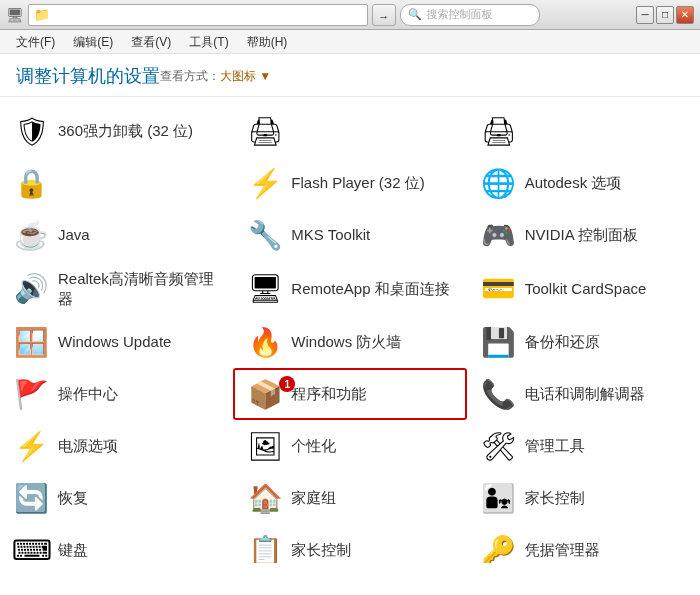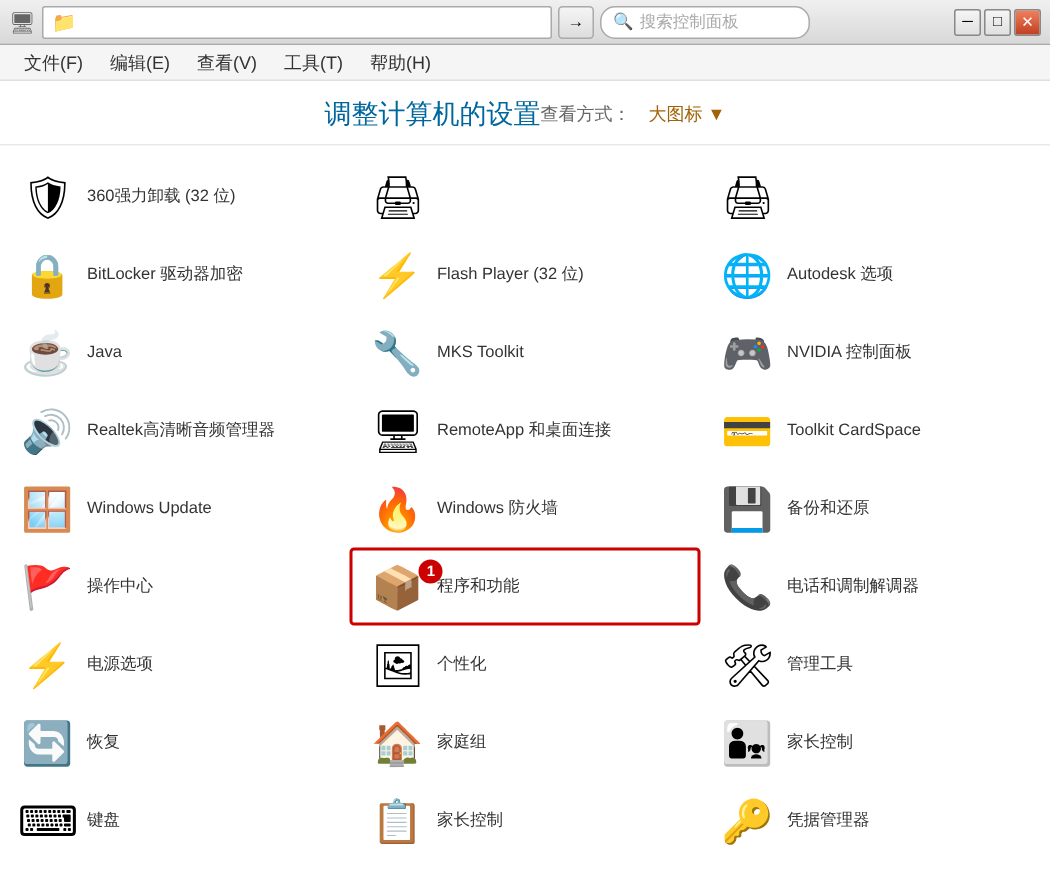--- a/index.html
+++ b/index.html
@@ -103,35 +103,35 @@
       flex: 1;
       background: white;
       overflow-y: auto;
       padding: 0;
     }
 
     
     .panel-header {
       display: flex;
       align-items: center;
-      justify-content: center;
+      justify-content: flex-start;
       padding: 10px 16px 8px;
       border-bottom: 1px solid #e8e8e8;
     }
     .panel-title {
       font-size: 18px;
       color: #00679e;
       font-weight: normal;
     }
     .view-mode {
       font-size: 12px;
       color: #555;
       display: flex;
       align-items: center;
-      gap: 12px;
+      gap: 0;
     }
     .view-mode .view-label { color: #666; }
     .view-mode .view-current { color: #a16207; cursor: pointer; }
 
     
     .icons-grid {
       display: grid;
       grid-template-columns: repeat(3, 1fr);
       padding: 8px 0;
     }
@@ -155,21 +155,21 @@
     .item-icon {
       width: 36px;
       height: 36px;
       flex-shrink: 0;
       display: flex;
       align-items: center;
       justify-content: center;
       font-size: 28px;
     }
     .item-label {
-      font-size: 11px;
+      font-size: 15px;
       color: #333;
       line-height: 1.3;
     }
 
     
     .badge {
       position: absolute;
       top: 6px;
       left: 44px;
       width: 16px;
@@ -239,21 +239,20 @@
           <div class="item-label">360强力卸载 (32 位)</div>
         </div>
         <div class="icon-item">
           <div class="item-icon">🖨</div>
         </div>
         <div class="icon-item">
           <div class="item-icon">🖨</div>
         </div>
         <div class="icon-item">
           <div class="item-icon">🔒</div>
-          <div class="item-label">BitLocker 驱动器加密</div>
         </div>
         <div class="icon-item">
           <div class="item-icon">⚡</div>
           <div class="item-label">Flash Player (32 位)</div>
         </div>
         <div class="icon-item">
           <div class="item-icon">🌐</div>
           <div class="item-label">Autodesk 选项</div>
         </div>
         <div class="icon-item">

